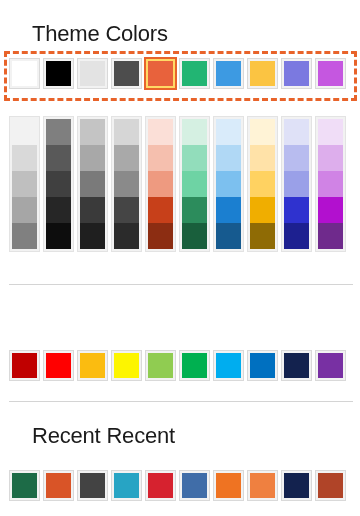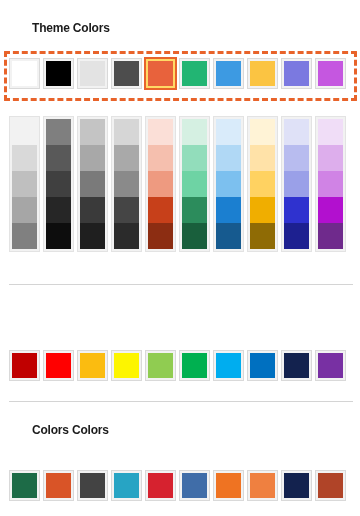--- a/index.html
+++ b/index.html
@@ -18,22 +18,22 @@
     position: absolute;
     left: 0; top: 0;
     width: 360px;
     height: 516px;
     background: #ffffff;
     box-sizing: border-box;
     border: 1px solid #ffffff;
   }
 
   .section-title {
-    font-size: 12px;
-    font-weight: bold;
+    font-size: 22px;
+    font-weight: normal;
     color: #1b1b1b;
     letter-spacing: -0.2px;
   }
 
   
   #theme-heading {
     position: absolute;
     left: 31px;
     top: 20px;
   }
@@ -229,21 +229,21 @@
       <div class="swatch" title="Light Green" style="background: rgb(144, 204, 81);"></div>
       <div class="swatch" title="Green" style="background: rgb(0, 176, 80);"></div>
       <div class="swatch" title="Light Blue" style="background: rgb(0, 173, 239);"></div>
       <div class="swatch" title="Blue" style="background: rgb(0, 112, 192);"></div>
       <div class="swatch" title="Dark Blue" style="background: rgb(19, 34, 78);"></div>
       <div class="swatch" title="Purple" style="background: rgb(120, 48, 163);"></div>
     </div>
 
   <div class="divider" id="divider-2"></div>
 
-  <div class="section-title" id="recent-heading">Colors Colors</div>
+  <div class="section-title" id="recent-heading">Recent Recent</div>
 
   <div class="swatch-row" id="recent-row">
       <div class="swatch" title="recent-1" style="background: rgb(29, 107, 71);"></div>
       <div class="swatch" title="recent-2" style="background: rgb(217, 84, 39);"></div>
       <div class="swatch" title="recent-3" style="background: rgb(67, 67, 67);"></div>
       <div class="swatch" title="recent-4" style="background: rgb(39, 164, 196);"></div>
       <div class="swatch" title="recent-5" style="background: rgb(214, 34, 47);"></div>
       <div class="swatch" title="recent-6" style="background: rgb(64, 109, 168);"></div>
       <div class="swatch" title="recent-7" style="background: rgb(239, 115, 34);"></div>
       <div class="swatch" title="recent-8" style="background: rgb(239, 128, 64);"></div>

